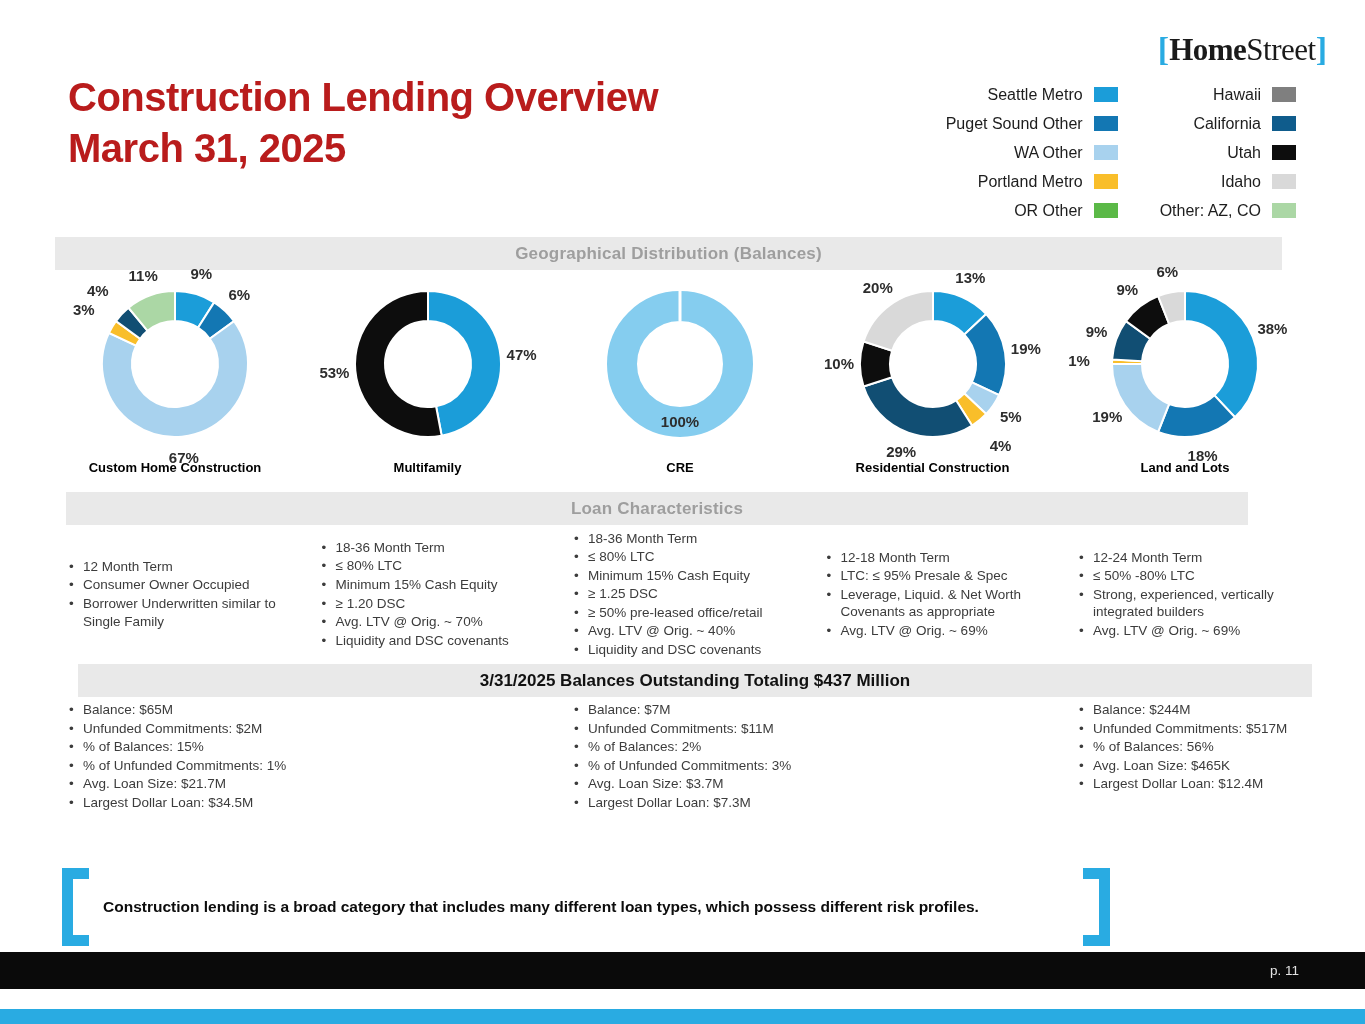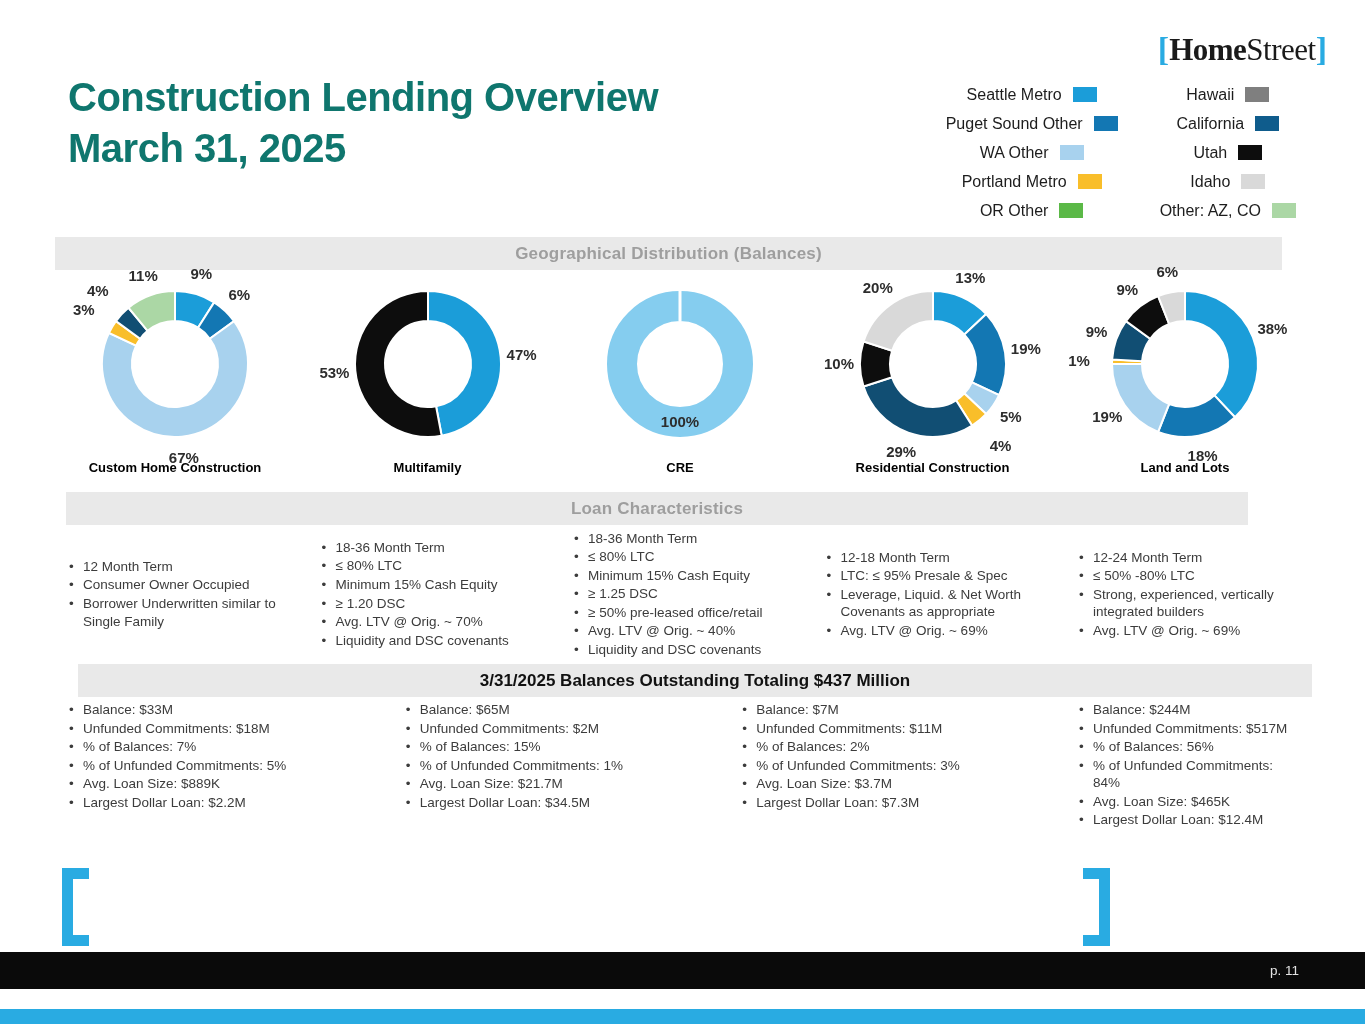--- a/index.html
+++ b/index.html
@@ -7,25 +7,25 @@
          font-family:"Liberation Sans",sans-serif;color:#222;}
 
   
   .logo{position:absolute;top:30px;right:38px;font-family:"Liberation Serif",serif;
         font-size:31px;white-space:nowrap;}
   .logo .brk{color:#29ABE2;font-weight:700;font-size:34px;position:relative;top:1px;}
   .logo .bold{font-weight:700;color:#1a1a1a;letter-spacing:-0.5px;}
   .logo .reg{font-weight:400;color:#1a1a1a;letter-spacing:-0.5px;}
 
   .page-title{position:absolute;left:68px;top:72px;font-size:40px;font-weight:800;
-              color:#0f766e;line-height:1.27;letter-spacing:-0.5px;}
+              color:#b91c1c;line-height:1.27;letter-spacing:-0.5px;}
 
   .legend{position:absolute;top:84px;right:69px;display:flex;gap:42px;}
   .legend-col{display:flex;flex-direction:column;gap:8px;}
-  .legend-item{display:flex;align-items:center;justify-content:center;gap:11px;height:21px;}
+  .legend-item{display:flex;align-items:center;justify-content:flex-end;gap:11px;height:21px;}
   .legend-label{font-size:16px;color:#1d1d1d;white-space:nowrap;}
   .legend-swatch{width:24px;height:15px;display:inline-block;}
 
   
   .band{position:absolute;height:33px;background:#E9E9E9;display:flex;
         align-items:center;justify-content:center;font-size:17px;font-weight:700;text-align:right;}
   .band-gray{color:#9E9E9E;letter-spacing:0.2px;}
   .band-black{color:#111;margin-left:12px;}
   #band-geo{left:55px;top:237px;width:1227px;}
   #band-loan{left:66px;top:492px;width:1182px;}
@@ -262,30 +262,20 @@
     </div>
   </div>
 
   <div class="band band-black" id="band-bal">
     <span>3/31/2025 Balances Outstanding Totaling $437 Million</span>
   </div>
 
   <div class="cols-row" id="bal-row">
     <div class="col-cell">
       <ul class="bullets">
-          <li>Balance: $33M</li>
-          <li>Unfunded Commitments: $18M</li>
-          <li>% of Balances: 7%</li>
-          <li>% of Unfunded Commitments: 5%</li>
-          <li>Avg. Loan Size: $889K</li>
-          <li>Largest Dollar Loan:  $2.2M</li>
-        </ul>
-    </div>
-    <div class="col-cell">
-      <ul class="bullets">
           <li>Balance: $65M</li>
           <li>Unfunded Commitments: $2M</li>
           <li>% of Balances: 15%</li>
           <li>% of Unfunded Commitments: 1%</li>
           <li>Avg. Loan Size: $21.7M</li>
           <li>Largest Dollar Loan: $34.5M</li>
         </ul>
     </div>
     <div class="col-cell">
       <ul class="bullets">
@@ -295,30 +285,30 @@
           <li>% of Unfunded Commitments: 3%</li>
           <li>Avg. Loan Size: $3.7M</li>
           <li>Largest Dollar Loan: $7.3M</li>
         </ul>
     </div>
     <div class="col-cell">
       <ul class="bullets">
           <li>Balance: $244M</li>
           <li>Unfunded Commitments: $517M</li>
           <li>% of Balances: 56%</li>
-          <li>% of Unfunded Commitments: 84%</li>
           <li>Avg. Loan Size: $465K</li>
           <li>Largest Dollar Loan: $12.4M</li>
         </ul>
     </div>
   </div>
 
   <div class="callout">
     <div class="cbracket left"></div>
     <div class="callout-text">
+      <div>Construction lending is a broad category that includes many different loan types, which possess different risk profiles.</div>
     </div>
     <div class="cbracket right"></div>
   </div>
 
   <div class="footer-black">
     <span class="page-num">p. 11</span>
   </div>
   <div class="footer-blue"></div>
 
 </div>

